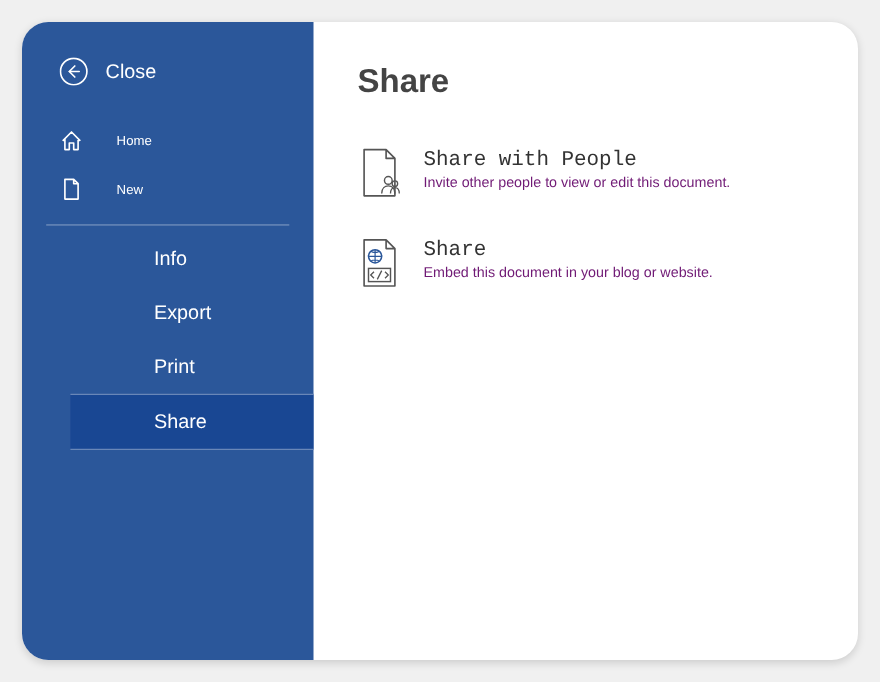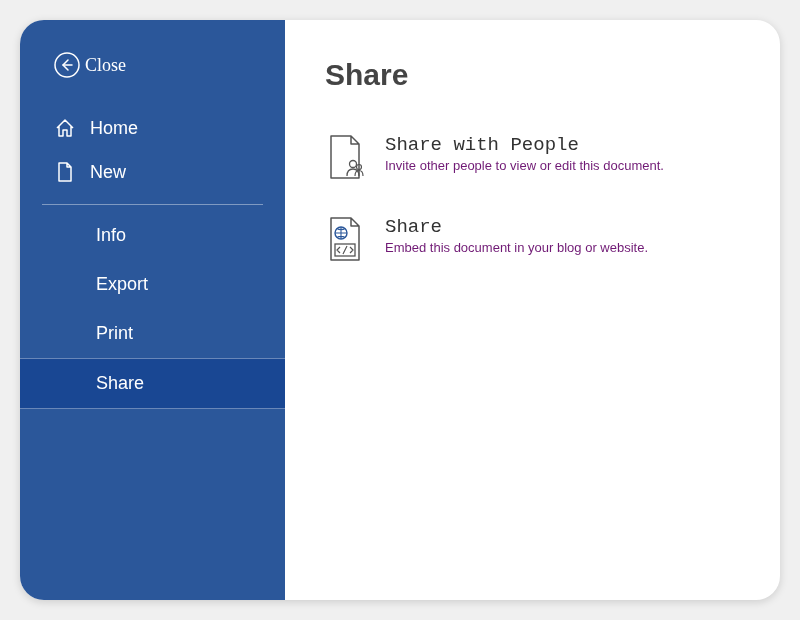--- a/index.html
+++ b/index.html
@@ -25,54 +25,54 @@
       width: 265px;
       background: #2b579a;
       color: #fff;
       display: flex;
       flex-direction: column;
       padding-top: 18px;
     }
     .close-row {
       display: flex;
       align-items: center;
-      gap: 5px;
+      gap: 16px;
       padding: 14px 16px 28px 34px;
       cursor: pointer;
-      font-family: Liberation Serif, serif;
     }
     .close-row span.label {
       font-size: 18px;
       font-weight: 400;
     }
     .nav-item {
       display: flex;
       align-items: center;
-      gap: 14px;
+      gap: 30px;
       padding: 11px 0 11px 34px;
       cursor: pointer;
-      font-size: 18px;
+      font-size: 12px;
     }
     .nav-item .icon {
       width: 22px;
       height: 22px;
       display: flex;
       align-items: center;
       justify-content: center;
       flex-shrink: 0;
     }
     .divider {
       height: 1px;
       background: rgba(255,255,255,0.4);
       margin: 10px 22px 6px 22px;
     }
     .sub-item {
       padding: 14px 0 14px 76px;
       cursor: pointer;
       font-size: 18px;
+      margin-left: 44px;
     }
     .sub-item.active {
       background: #194793;
     }
     .sub-item.active-wrap {
       border-top: 1px solid rgba(255,255,255,0.35);
       border-bottom: 1px solid rgba(255,255,255,0.35);
     }
     .main {
       flex: 1;

